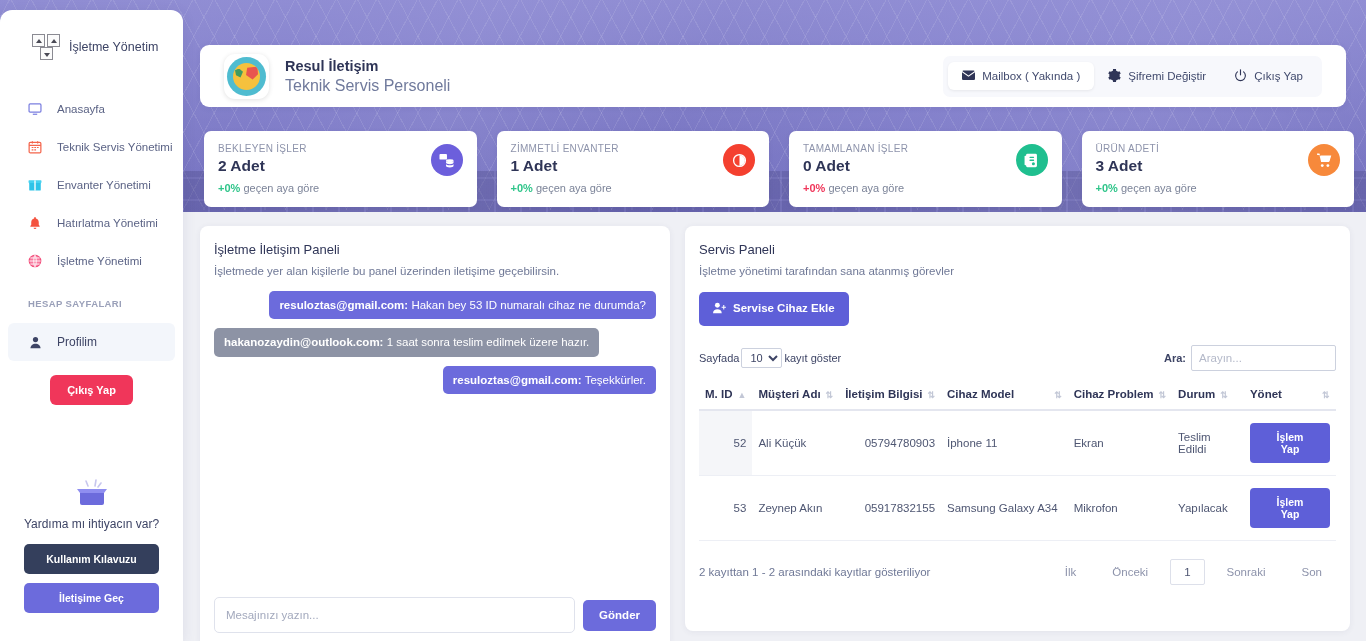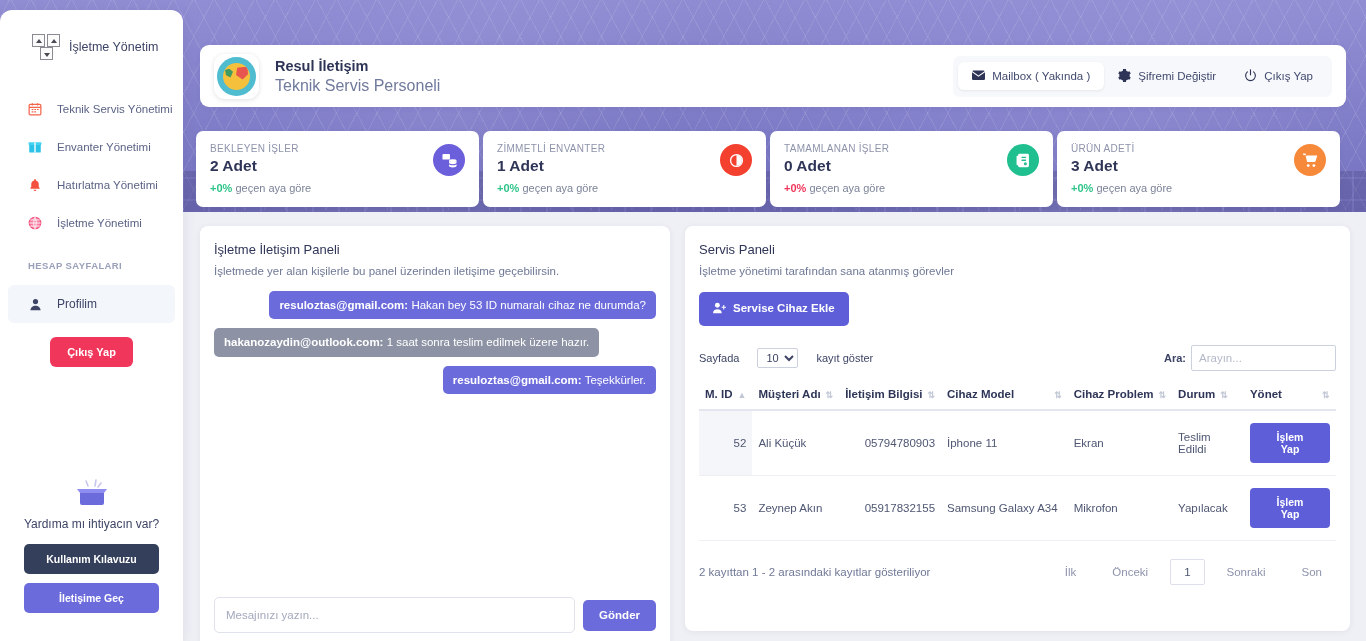--- a/index.html
+++ b/index.html
@@ -95,21 +95,21 @@
     font-size: 10.5px; font-weight: 700; color: #fff; padding: 9px 0; cursor: pointer;
     font-family: "Liberation Sans", sans-serif;
   }
   .help-btn.dark { background: #343f5c; }
   .help-btn.blue { background: #6c6bdc; }
 
   
   #topbar {
     position: absolute; left: 200px; top: 45px; width: 1146px; height: 62px;
     background: #fff; border-radius: 9px; z-index: 5;
-    display: flex; align-items: center; padding: 0 14px;
+    display: flex; align-items: center; padding: 0 24px;
     box-shadow: 0 1px 6px rgba(50,50,100,.08);
     justify-content: space-between;
   }
   .avatar {
     width: 45px; height: 45px; border-radius: 11px;
     background: #ffffff; display: flex; align-items: center; justify-content: center;
     box-shadow: 0 1px 5px rgba(0,0,0,.12);
   }
   .globe {
     width: 39px; height: 39px; border-radius: 50%; background: #4fbcd0;
@@ -133,21 +133,21 @@
     margin-left: auto; display: flex; align-items: center; gap: 0;
     background: #f7f8fc; border-radius: 7px; padding: 5px;
   }
   .tb-btn {
     display:flex; align-items:center; gap: 7px; font-size: 11.5px; color: #414a6d;
     padding: 8px 14px; border-radius: 6px; cursor: pointer; white-space: nowrap;
   }
   .tb-btn.boxed { background: #fff; box-shadow: 0 1px 3px rgba(0,0,0,.07); }
 
   
-  #stats { position: absolute; left: 196px; top: 131px; width: 1150px; display: flex; gap: 4px; z-index: 4; }
+  #stats { position: absolute; left: 204px; top: 131px; width: 1150px; display: flex; gap: 20px; z-index: 4; }
   .stat {
     background: #fff; border-radius: 7px; width: 283px; height: 76px;
     padding: 12px 14px; position: relative;
     box-shadow: 0 1px 5px rgba(50,50,100,.07);
   }
   .stat-label { font-size: 10px; color: #8d93ab; letter-spacing: .3px; font-weight: 400; }
   .stat-value { font-size: 15.5px; font-weight: 700; color: #2f3557; margin-top: 3px; }
   .stat-sub { font-size: 11px; color: #7b8398; margin-top: 7px; }
   .stat-sub b { font-weight: 700; }
   .stat-icon {
@@ -194,21 +194,21 @@
   .add-btn {
     margin-top: 15px; background: #5e5fd8; color: #fff; border: none; border-radius: 5px;
     padding: 10px 14px; font-size: 11.5px; font-weight: 700; cursor: pointer;
     display: inline-flex; gap: 7px;
     font-family: "Liberation Sans", sans-serif;
   }
 
   .table-controls { display: flex; align-items: center; margin-top: 19px; }
   .len-label { font-size: 11px; color: #3d4465; }
   .len-select {
-    margin: 0 18px; font-size: 11px; padding: 2px 2px 2px 4px; border: 1px solid #ccd1de;
+    margin: 0 2px; font-size: 11px; padding: 2px 2px 2px 4px; border: 1px solid #ccd1de;
     border-radius: 2px; color: #3d4465; background: #fff;
     font-family: "Liberation Sans", sans-serif;
   }
   .search-wrap { margin-left: auto; display: flex; align-items: center; gap: 5px; }
   .search-label { font-size: 11px; color: #3d4465; font-weight: 700; margin-left: 44px; }
   .search-input {
     width: 145px; height: 26px; border: 1px solid #ccd1de; border-radius: 2px;
     padding: 0 7px; font-size: 11.5px; color: #3d4465; outline: none;
     font-family: "Liberation Sans", sans-serif;
   }
@@ -261,20 +261,29 @@
         <span class="brand-row">
             <span class="brokenimg down"></span>
           </span>
       </span>
     </span>
     <span class="brand-text">İşletme Yönetim</span>
   </div>
 
   <div class="nav">
 
+    <div class="nav-item">
+      <span class="nav-icon">
+        <svg width="14" height="14" viewBox="0 0 16 16" fill="none" stroke="#7b7fe0" stroke-width="1.4">
+          <rect x="1.2" y="2.2" width="13.6" height="9.3" rx="1.2"></rect>
+            <path d="M5.5 14h5"></path>
+        </svg>
+      </span>
+      <span class="lbl">Anasayfa</span>
+    </div>
 
     <div class="nav-item">
       <span class="nav-icon">
         <svg width="14" height="14" viewBox="0 0 16 16" fill="none" stroke="#f4644b" stroke-width="1.4">
           <rect x="1.3" y="2.6" width="13.4" height="12" rx="1.3"></rect>
             <path d="M1.3 6.2h13.4M5 1.3v2.6M11 1.3v2.6"></path>
           <path d="M4.2 8.6h2M7.2 8.6h2M10.2 8.6h2M4.2 11.3h2M7.2 11.3h2" stroke-width="1.2"></path>
         </svg>
       </span>
       <span class="lbl">Teknik Servis Yönetimi</span>

